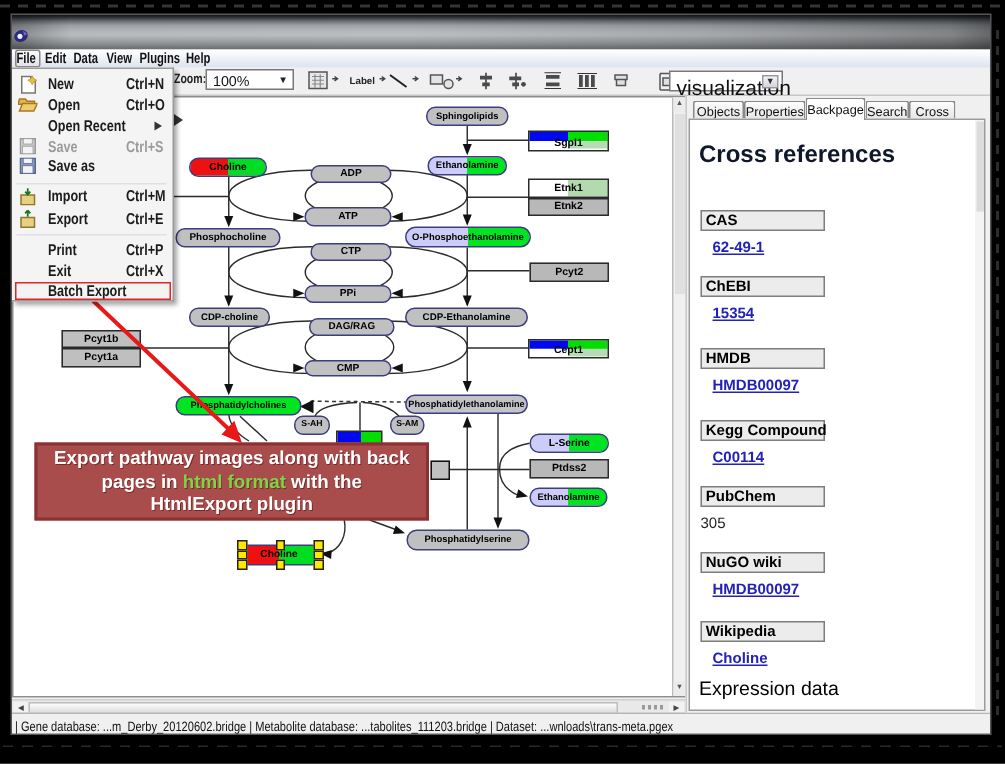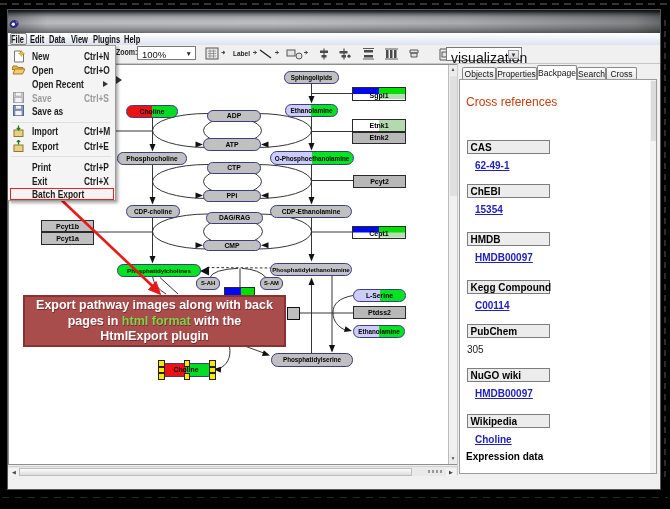--- a/index.html
+++ b/index.html
@@ -96,20 +96,23 @@
    <div class="abs" style="left:0px;bottom:0;width:8px;height:10px;background:#ececec;font-size:5px;color:#555;text-align:center;line-height:9px">▼</div>
  </div>
 
  <div class="abs" style="left:0;top:456px;width:449px;height:9.5px;background:#e9e9e9;border-top:1px solid #cfcfcf">
    <div class="abs" style="left:1px;top:0.5px;width:10px;height:8px;background:#f2f2f2;font-size:5px;color:#444;text-align:center;line-height:8px">◀</div>
    <div class="abs" style="left:11px;top:0.5px;width:393px;height:8px;background:linear-gradient(#fdfdfd,#dcdcdc);border:1px solid #bdbdbd"></div>
    <div class="abs" style="left:420px;top:3px;width:14px;height:3px;background:repeating-linear-gradient(90deg,#999 0 2px,#e9e9e9 2px 4px)"></div>
    <div class="abs" style="right:1px;top:0.5px;width:10px;height:8px;background:#f2f2f2;font-size:5px;color:#444;text-align:center;line-height:8px">▶</div>
  </div>
 
+ <div class="abs" style="left:0;top:465px;width:652px;height:14px;background:#f0f0f0;border-top:1px solid #b5b5b5">
+   <div class="abs" style="left:2px;top:2.5px;font-size:9px;color:#111;white-space:nowrap;transform:scaleX(0.82);transform-origin:left">| Gene database: ...m_Derby_20120602.bridge | Metabolite database: ...tabolites_111203.bridge | Dataset: ...wnloads\trans-meta.pgex</div>
+ </div>
 <div class="pill" style="left:276px;top:61px;width:55px;height:12.5px;background:#c0c0c0;border-color:#3d3d80;border-radius:6.25px;font-size:6.3px;z-index:3">Sphingolipids</div>
 <div class="pill" style="left:118px;top:95px;width:52px;height:12.5px;background:linear-gradient(90deg,#ee1111 50%,#00dd22 50%);border-color:#3d3d80;border-radius:6.25px;font-size:6.8px;z-index:3">Choline</div>
 <div class="pill" style="left:277px;top:94px;width:53px;height:12.5px;background:linear-gradient(90deg,#ccccf8 50%,#00e422 50%);border-color:#3d3d80;border-radius:6.25px;font-size:6.4px;z-index:3">Ethanolamine</div>
 <div class="pill" style="left:199px;top:99.5px;width:54px;height:12.5px;background:#c0c0c0;border-color:#3d3d80;border-radius:6.25px;font-size:6.8px;z-index:3">ADP</div>
 <div class="pill" style="left:195px;top:128px;width:58px;height:12.5px;background:#c0c0c0;border-color:#3d3d80;border-radius:6.25px;font-size:6.8px;z-index:3">ATP</div>
 <div class="pill" style="left:109px;top:142px;width:70px;height:12.5px;background:#c0c0c0;border-color:#3d3d80;border-radius:6.25px;font-size:6.6px;z-index:3">Phosphocholine</div>
 <div class="pill" style="left:262px;top:141px;width:84px;height:14px;background:linear-gradient(90deg,#ccccf8 50%,#00e422 50%);border-color:#3d3d80;border-radius:7.0px;font-size:6.3px;z-index:3">O-Phosphoethanolamine</div>
 <div class="pill" style="left:199px;top:152px;width:54px;height:11.5px;background:#c0c0c0;border-color:#3d3d80;border-radius:5.75px;font-size:6.8px;z-index:3">CTP</div>
 <div class="pill" style="left:195px;top:180px;width:58px;height:11.5px;background:#c0c0c0;border-color:#3d3d80;border-radius:5.75px;font-size:6.8px;z-index:3">PPi</div>
 <div class="pill" style="left:118px;top:195px;width:54px;height:12.5px;background:#c0c0c0;border-color:#3d3d80;border-radius:6.25px;font-size:6.4px;z-index:3">CDP-choline</div>
@@ -200,36 +203,36 @@
 <div class="abs" style="left:449px;top:54px;width:203px;height:411px;background:#f0f0f0;border-left:1px solid #c9c9c9"></div>
 <div class="tabx" style="left:454px;top:56.5px;width:34px;height:12.5px;line-height:12px">Objects</div>
 <div class="tabx" style="left:488px;top:56.5px;width:41px;height:12.5px;line-height:12px">Properties</div>
 <div class="tabx" style="left:529px;top:55px;width:40px;height:14.5px;background:#fff;line-height:14px;z-index:2">Backpage</div>
 <div class="tabx" style="left:569px;top:56.5px;width:29px;height:12.5px;line-height:12px">Search</div>
 <div class="tabx" style="left:598px;top:56.5px;width:31px;height:12.5px;line-height:12px">Cross</div>
 <div class="abs" style="left:451px;top:69px;width:198px;height:395px;background:#fff;border:1px solid #9a9a9a;z-index:1"></div>
 <div class="abs" style="left:642px;top:70px;width:6px;height:393px;background:#f4f4f4;z-index:2">
       <div class="abs" style="left:0.5px;top:1px;width:5px;height:60px;background:#dcdcdc"></div>
     </div>
-<div class="abs" style="left:458px;top:85px;font-size:12px;font-weight:normal;color:#c2410c;z-index:2">Cross references</div>
+<div class="abs" style="left:458px;top:85px;font-size:16px;font-weight:bold;color:#0f172a;z-index:2">Cross references</div>
 <div class="bptitle" style="left:458.5px;top:130px;z-index:2">CAS</div>
 <div class="bplink" style="top:149.5px;z-index:2">62-49-1</div>
 <div class="bptitle" style="left:458.5px;top:174px;z-index:2">ChEBI</div>
 <div class="bplink" style="top:193.5px;z-index:2">15354</div>
 <div class="bptitle" style="left:458.5px;top:222px;z-index:2">HMDB</div>
 <div class="bplink" style="top:241.5px;z-index:2">HMDB00097</div>
 <div class="bptitle" style="left:458.5px;top:270px;z-index:2">Kegg Compound</div>
 <div class="bplink" style="top:289.5px;z-index:2">C00114</div>
 <div class="bptitle" style="left:458.5px;top:314px;z-index:2">PubChem</div>
 <div class="abs" style="left:459px;top:333.5px;font-size:10px;color:#222;z-index:2">305</div>
 <div class="bptitle" style="left:458.5px;top:358px;z-index:2">NuGO wiki</div>
 <div class="bplink" style="top:377.5px;z-index:2">HMDB00097</div>
 <div class="bptitle" style="left:458.5px;top:404px;z-index:2">Wikipedia</div>
 <div class="bplink" style="top:423.5px;z-index:2">Choline</div>
-<div class="abs" style="left:458px;top:441px;font-size:10px;font-weight:bold;color:#000;z-index:2">Expression data</div>
+<div class="abs" style="left:458px;top:441px;font-size:13px;font-weight:normal;color:#000;z-index:2">Expression data</div>
 <svg class="abs" style="left:40px;top:180px;z-index:8" width="130" height="125" viewBox="0 0 130 125">
 <path d="M14,10.5 L106,97.5" stroke="#e81818" stroke-width="2.6" fill="none"></path>
 <path d="M112.5,104.5 L100.5,99.5 L108,91.5 Z" fill="#e81818" stroke="#e81818"></path>
 </svg>
 <div class="abs" style="left:15px;top:284.5px;width:263px;height:52px;background:#a84c4c;border:2.5px solid #8a3232;z-index:9;text-align:center;font-weight:bold;font-size:12.5px;color:#fff;line-height:15.5px;padding-top:1.5px;text-shadow:0.6px 0.8px 0 rgba(60,0,0,0.45)">Export pathway images along with back<br>pages in <span style="color:#7ed348">html format</span> with the<br>HtmlExport plugin</div>
 <div class="abs" style="left:0px;top:35px;width:108px;height:155.5px;background:#f4f4f4;border:1px solid #9a9a9a;border-left:none;box-shadow:2px 2px 3px rgba(0,0,0,0.35);z-index:10">
       <div class="mi" style="top:4.0px;color:#1c1c1c">New</div>
       <div class="ms" style="top:4.0px;color:#1c1c1c">Ctrl+N</div>
       <svg class="abs" style="left:5px;top:3.5px" width="12" height="13" viewBox="0 0 12 13">
         <path d="M1.5,1 h6 l3,3 v8 h-9 z" fill="#fff" stroke="#777"></path>

